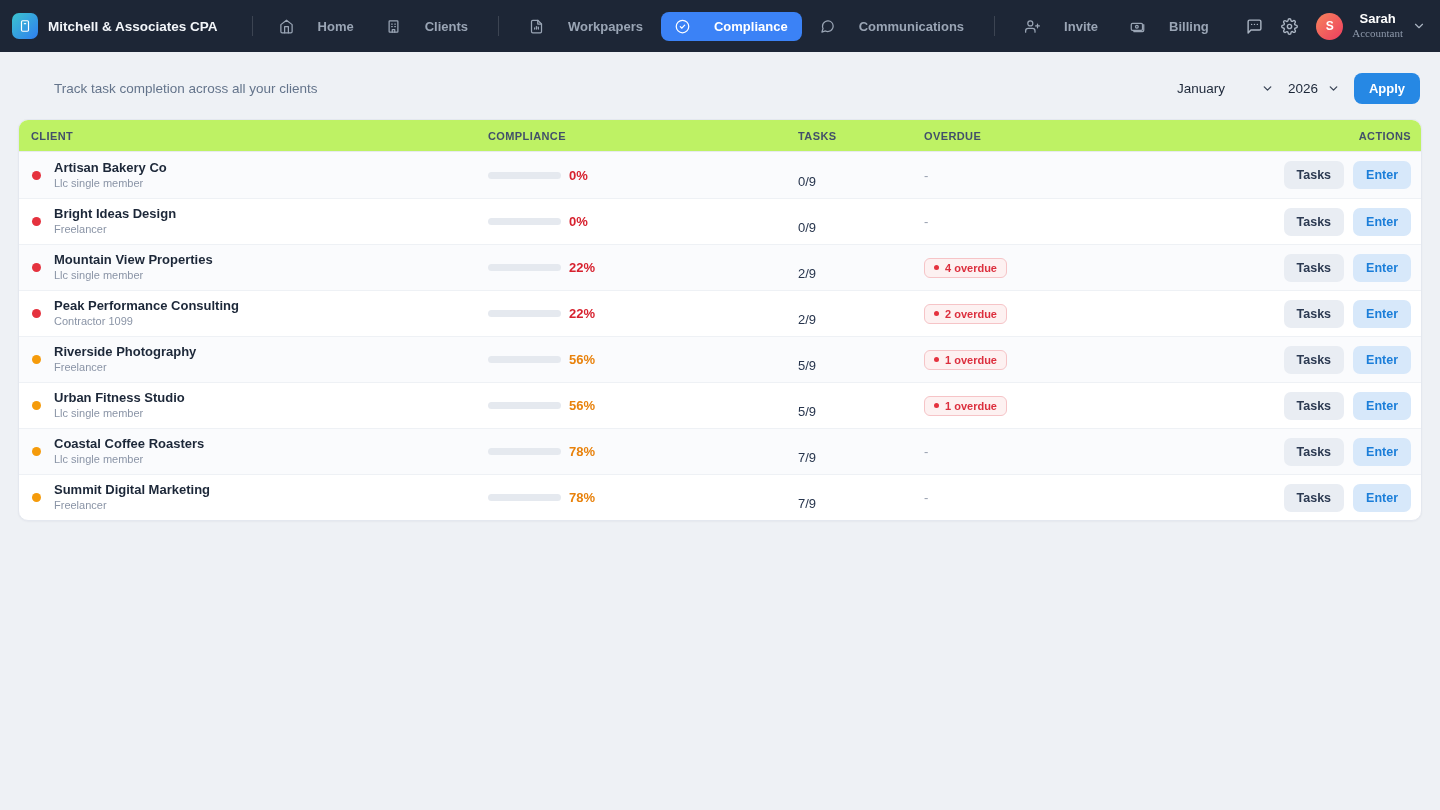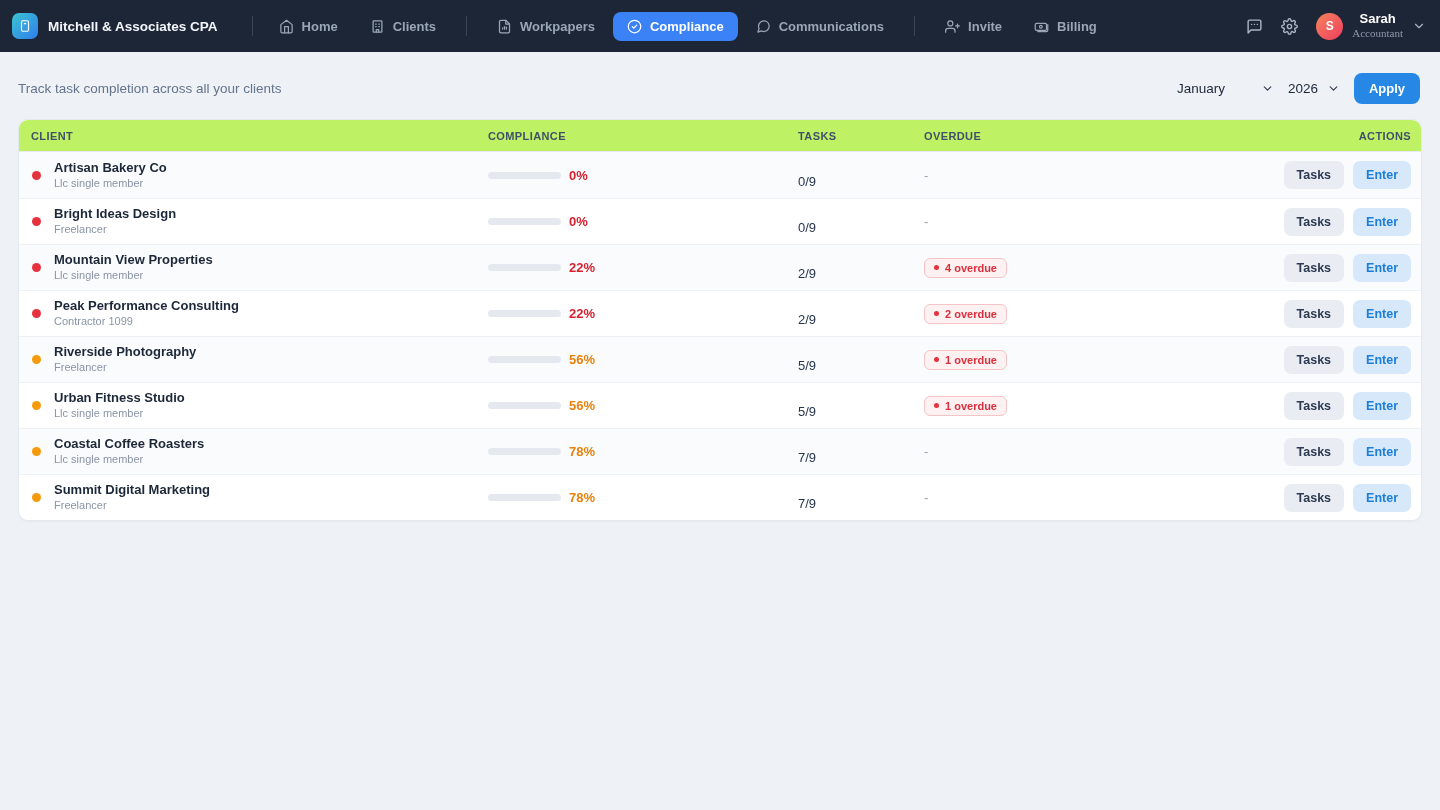--- a/index.html
+++ b/index.html
@@ -20,21 +20,21 @@
   .brand { display:flex; align-items:center; gap:10px; margin-right:22px; }
   .brand-logo {
     width:26px; height:26px; border-radius:7px;
     background:linear-gradient(135deg,#3bc3ce 0%,#2f7ef0 100%);
     display:flex; align-items:center; justify-content:center; color:#fff;
   }
   .brand-name { color:#f3f6fa; font-size:13.5px; font-weight:700; white-space:nowrap; }
   .nav-items { display:flex; align-items:center; gap:4px; }
   .nav-divider { width:1px; height:20px; background:rgba(255,255,255,.14); margin:0 12px; }
   .nav-item {
-    display:flex; align-items:center; gap:8px; color:#9aa5b5;
+    display:flex; align-items:center; gap:24px; color:#9aa5b5;
     font-size:13px; font-weight:600; padding:7px 14px; border-radius:8px;
     cursor:pointer; white-space:nowrap;
   }
   .nav-item.active { background:#3b82f6; color:#ffffff; }
   .nav-item .nicon { display:flex; }
   .nav-right { margin-left:auto; display:flex; align-items:center; gap:18px; }
   .topbar-icon { color:#aab4c2; cursor:pointer; display:flex; }
   .user-chip { display:flex; align-items:center; gap:9px; cursor:pointer; }
   .avatar {
     width:27px; height:27px; border-radius:50%;
@@ -44,20 +44,21 @@
   }
   .user-meta { display:flex; flex-direction:column; align-items:center; line-height:1.25; }
   .user-name { color:#ffffff; font-size:13px; font-weight:700; }
   .user-role { color:#8e99ab; font-size:11px;font-family:Liberation Serif, serif; }
   .chev { color:#aab4c2; display:flex; }
 
   
   .subheader {
     display:flex; align-items:center; justify-content:space-between;
     padding:21px 20px 15px 18px;
+    margin-left:36px;
   }
   .subtitle { color:#64748b; font-size:13.5px; }
   .filters { display:flex; align-items:center; gap:14px; }
   .select-wrap { display:flex; align-items:center; gap:6px; cursor:pointer; }
   .select-wrap select {
     appearance:none; -webkit-appearance:none; border:none; background:transparent;
     font-family:"Liberation Sans",sans-serif; font-size:13.5px; color:#1c2738;
     cursor:pointer; padding-right:2px;
   }
   .select-wrap .sel-chev { color:#3a4556; display:flex; }

